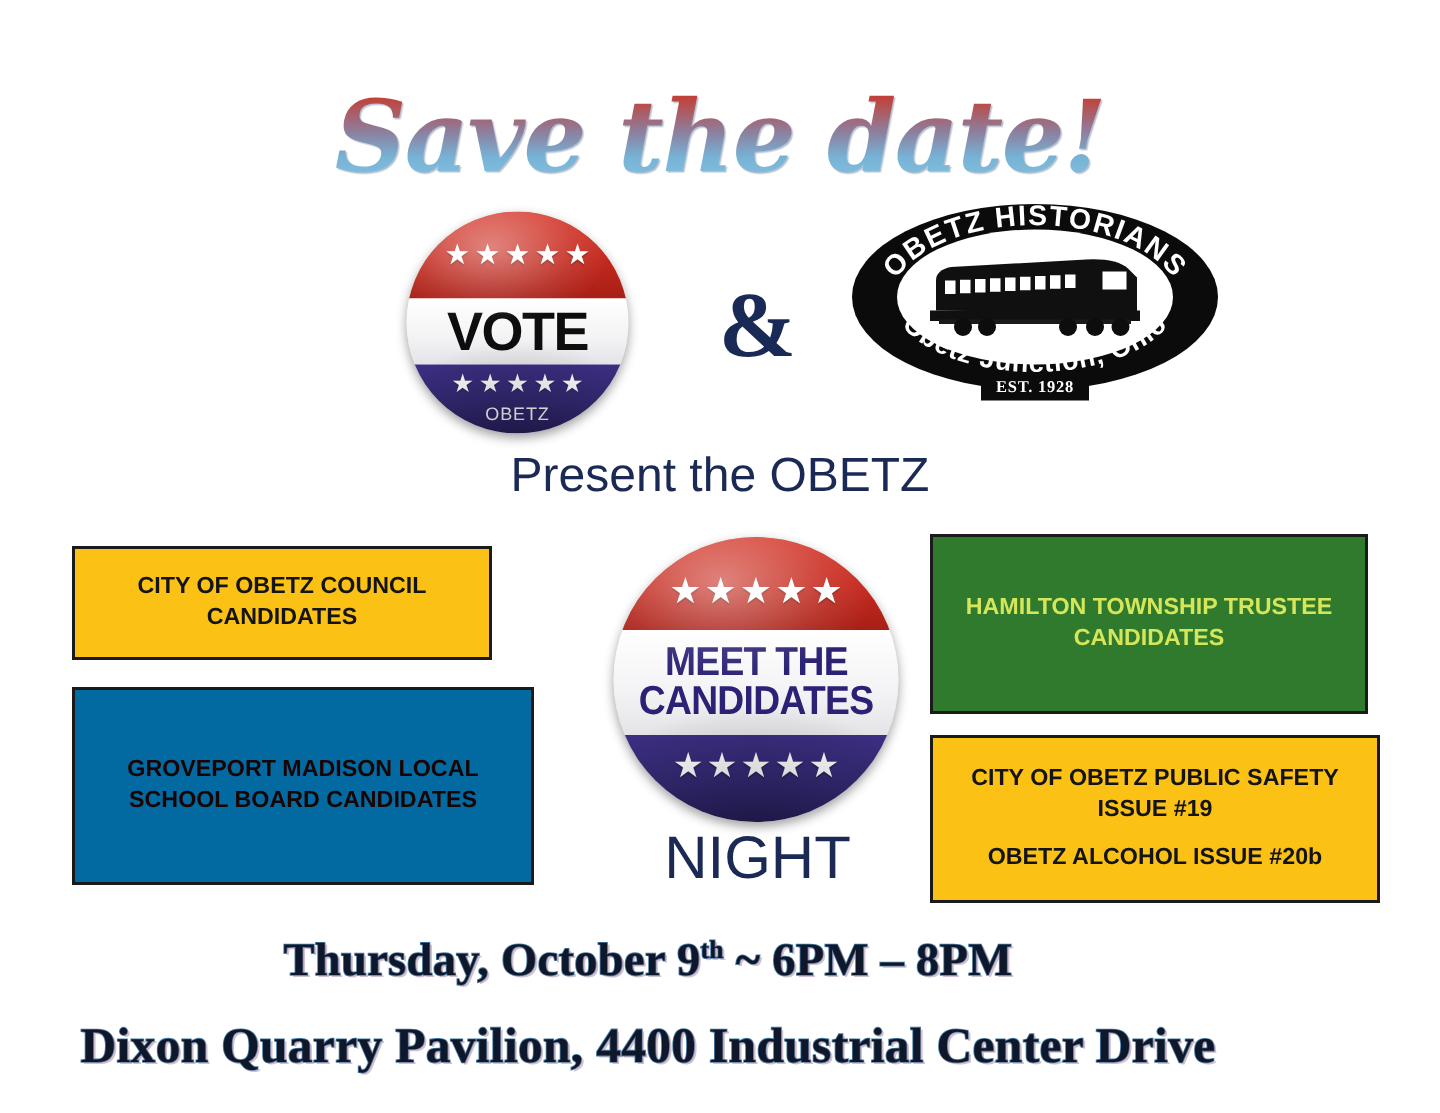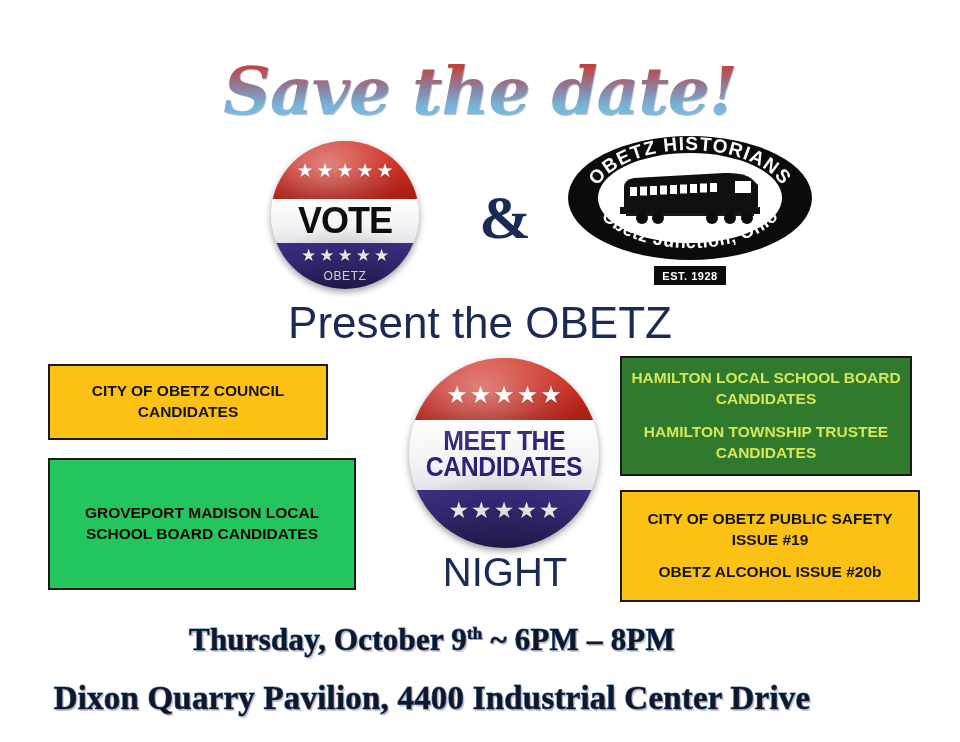--- a/index.html
+++ b/index.html
@@ -153,30 +153,31 @@
     overflow: hidden;
   }
   .arc-svg { position: absolute; left: 0; top: 0; width: 244px; height: 124px; }
   .arc-svg text {
     fill: #ffffff;
     font-family: "Liberation Sans", sans-serif;
     font-weight: bold;
   }
   .est-badge {
     position: absolute;
-    left: 86px; top: 130px;
+    left: 86px; top: 112px;
     width: 72px; height: 19px;
     background: #0b0b0b;
     color: #ffffff;
     font-size: 11px;
     font-weight: bold;
     letter-spacing: 0.5px;
     display: flex;
     align-items: center;
     justify-content: center;
+    font-family: Liberation Serif, serif;
   }
   .train { position: absolute; left: 8px; top: 14px; width: 170px; height: 62px; }
 
   
   #ampersand {
     position: absolute;
     left: 465px; top: 186px;
     width: 80px;
     text-align: center;
     font-family: "Liberation Serif", serif;
@@ -188,21 +189,21 @@
 
   
   .navy-heading {
     position: absolute;
     text-align: center;
     color: #1b2a55;
     font-family: "Liberation Sans", sans-serif;
     font-weight: normal;
     letter-spacing: 0px;
   }
-  #present-line { left: 0; top: 298px; width: 960px; font-size: 44px; }
+  #present-line { left: 0; top: 298px; width: 960px; font-size: 32px; }
   #night-line { left: 360px; top: 550px; width: 290px; font-size: 40px; }
 
   
   .info-box {
     position: absolute;
     border: 2px solid #1a1a1a;
     box-sizing: border-box;
     display: flex;
     flex-direction: column;
     align-items: center;
@@ -214,21 +215,21 @@
   }
   .info-box .blk { margin: 0; }
   .info-box .blk + .blk { margin-top: 12px; }
 
   #box-council {
     left: 48px; top: 364px; width: 280px; height: 76px;
     background: #fcc115; color: #141414; font-size: 15.5px;
   }
   #box-groveport {
     left: 48px; top: 458px; width: 308px; height: 132px;
-    background: #22c55e; color: #1a0505; font-size: 15.5px;
+    background: #0369a1; color: #1a0505; font-size: 15.5px;
   }
   #box-hamilton {
     left: 620px; top: 356px; width: 292px; height: 120px;
     background: #2f7a2c; color: #d6e65a; font-size: 15.5px;
   }
   #box-issues {
     left: 620px; top: 490px; width: 300px; height: 112px;
     background: #fcc115; color: #141414; font-size: 15.5px;
   }
 
@@ -357,21 +358,20 @@
 
   <div class="info-box" id="box-council">
     <div class="blk">CITY OF OBETZ COUNCIL CANDIDATES</div>
   </div>
 
   <div class="info-box" id="box-groveport">
     <div class="blk">GROVEPORT MADISON LOCAL SCHOOL BOARD CANDIDATES</div>
   </div>
 
   <div class="info-box" id="box-hamilton">
-    <div class="blk">HAMILTON LOCAL SCHOOL BOARD CANDIDATES</div>
     <div class="blk">HAMILTON TOWNSHIP TRUSTEE CANDIDATES</div>
   </div>
 
   <div class="info-box" id="box-issues">
     <div class="blk">CITY OF OBETZ PUBLIC SAFETY ISSUE #19</div>
     <div class="blk">OBETZ ALCOHOL ISSUE #20b</div>
   </div>
 
   <div class="blue-line" id="date-line"><span>Thursday, October 9</span><sup>th</sup><span> ~ 6PM – 8PM</span></div>
 

